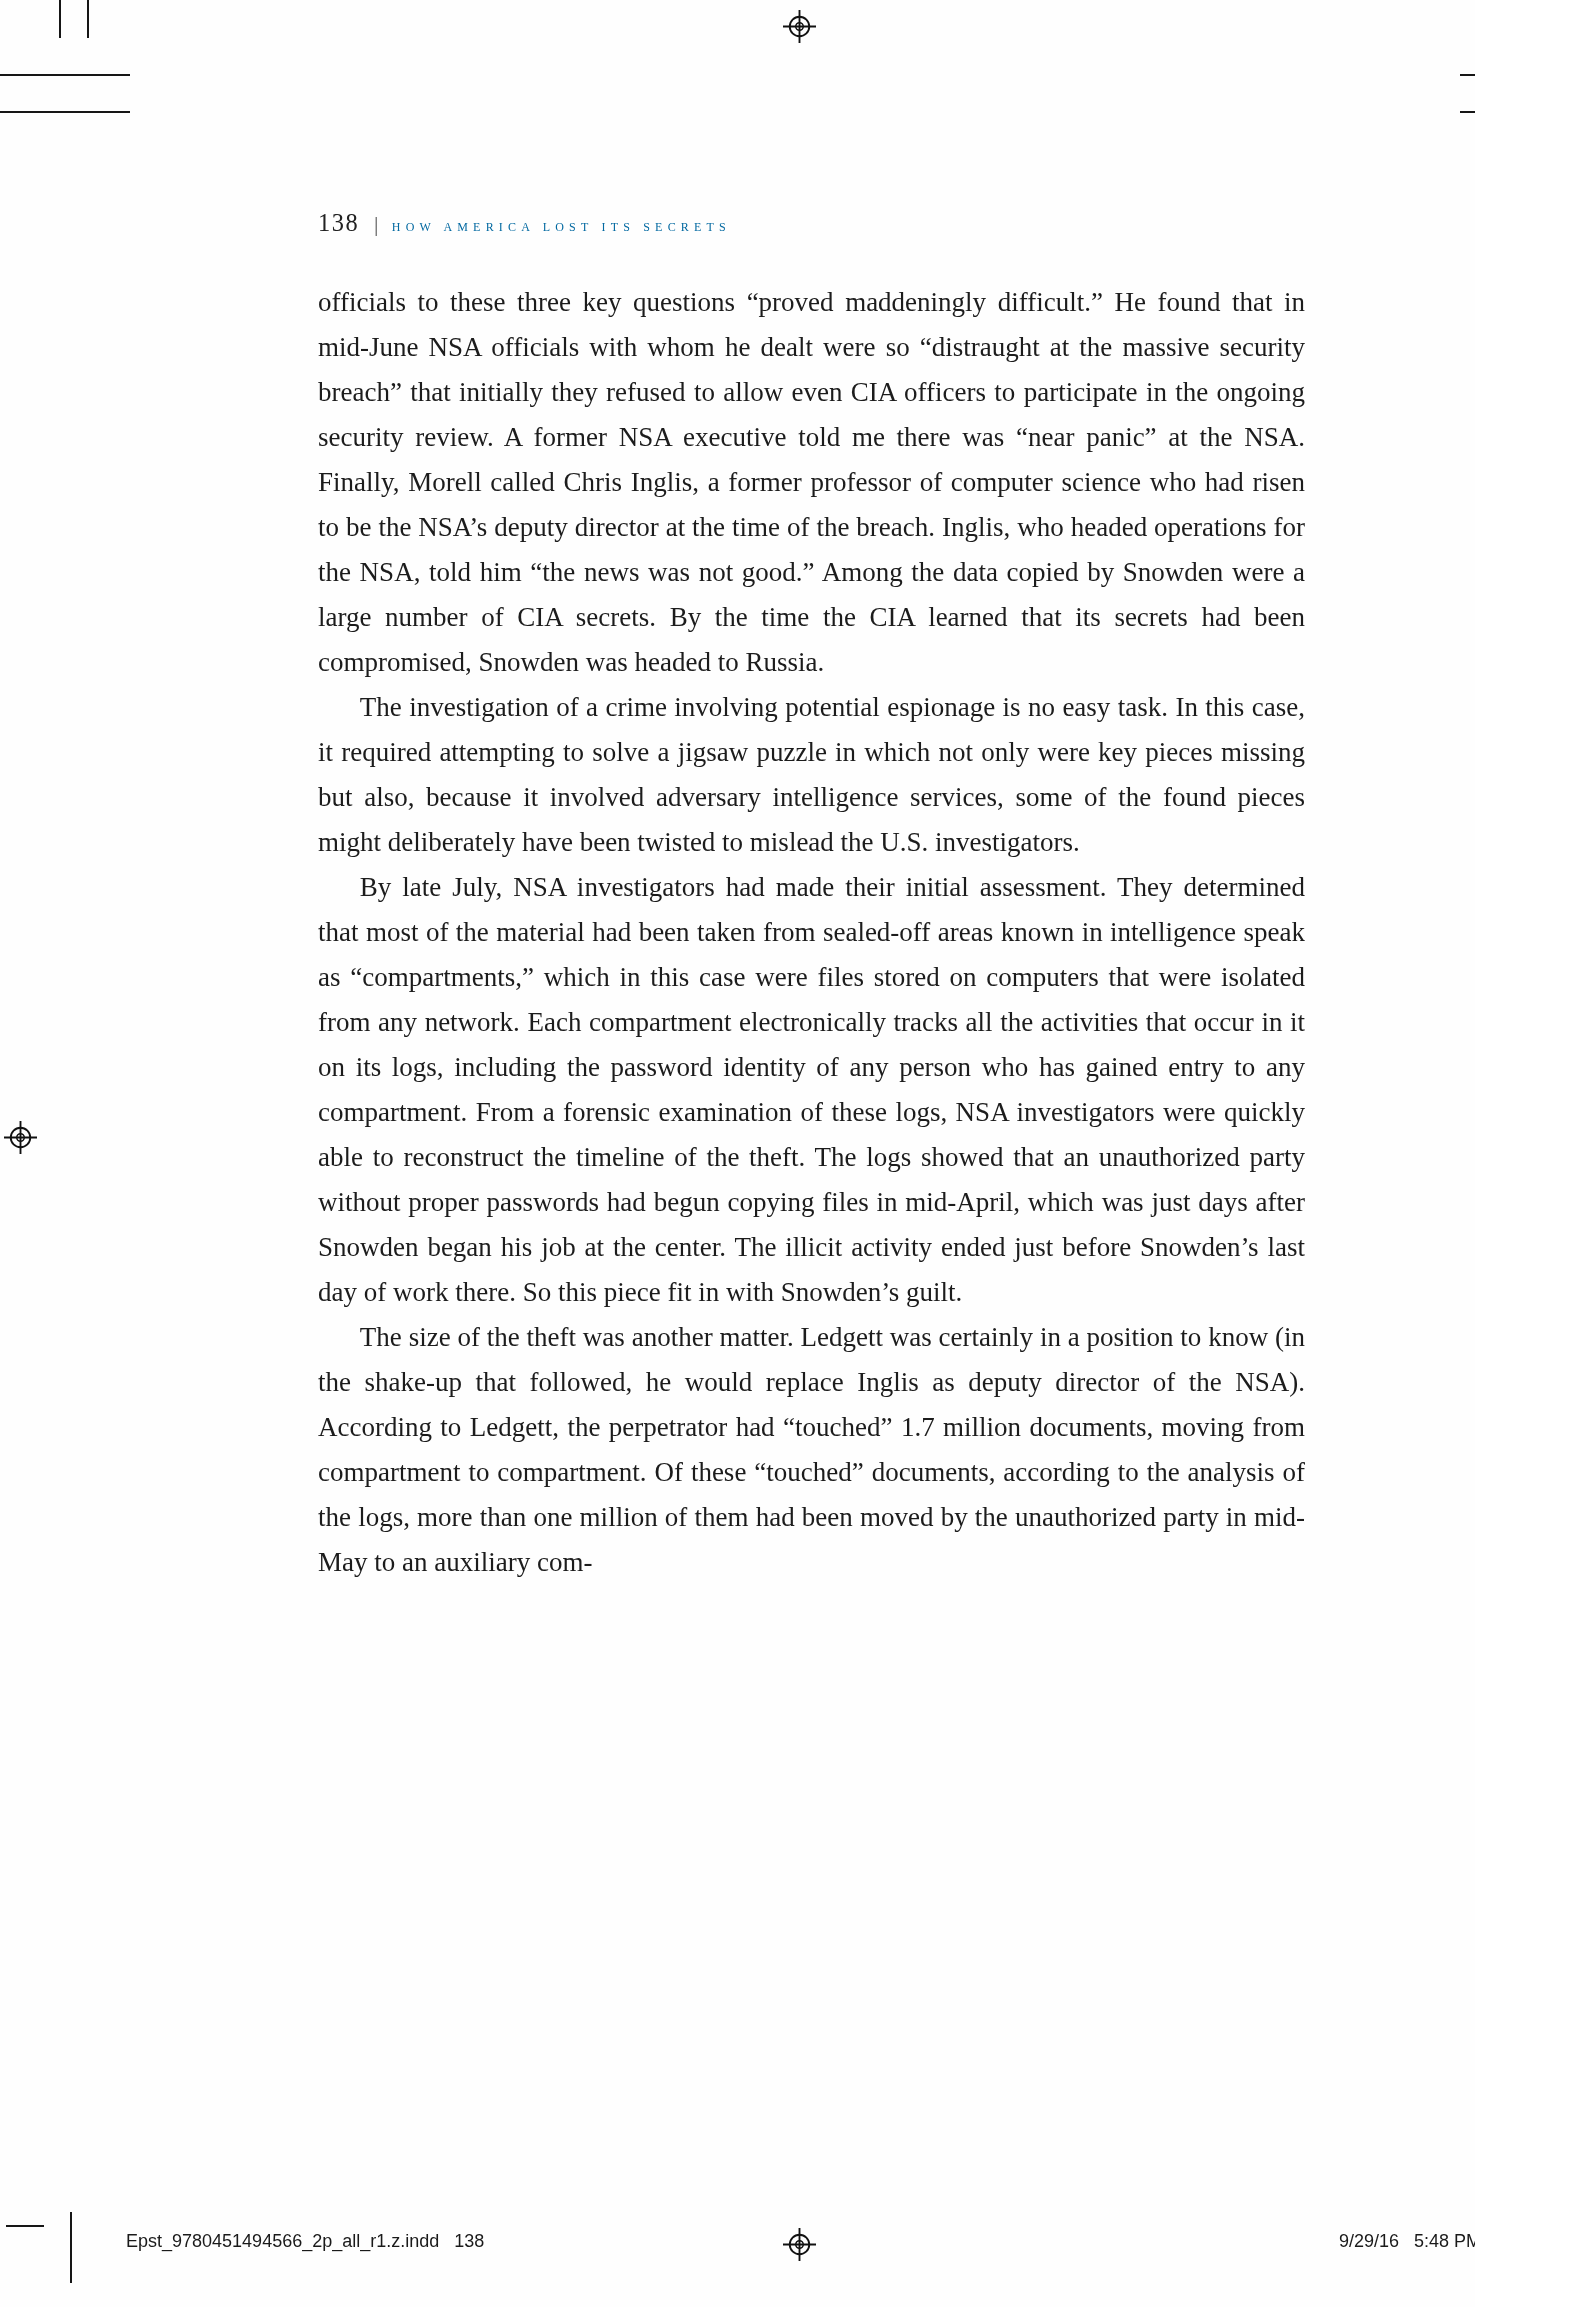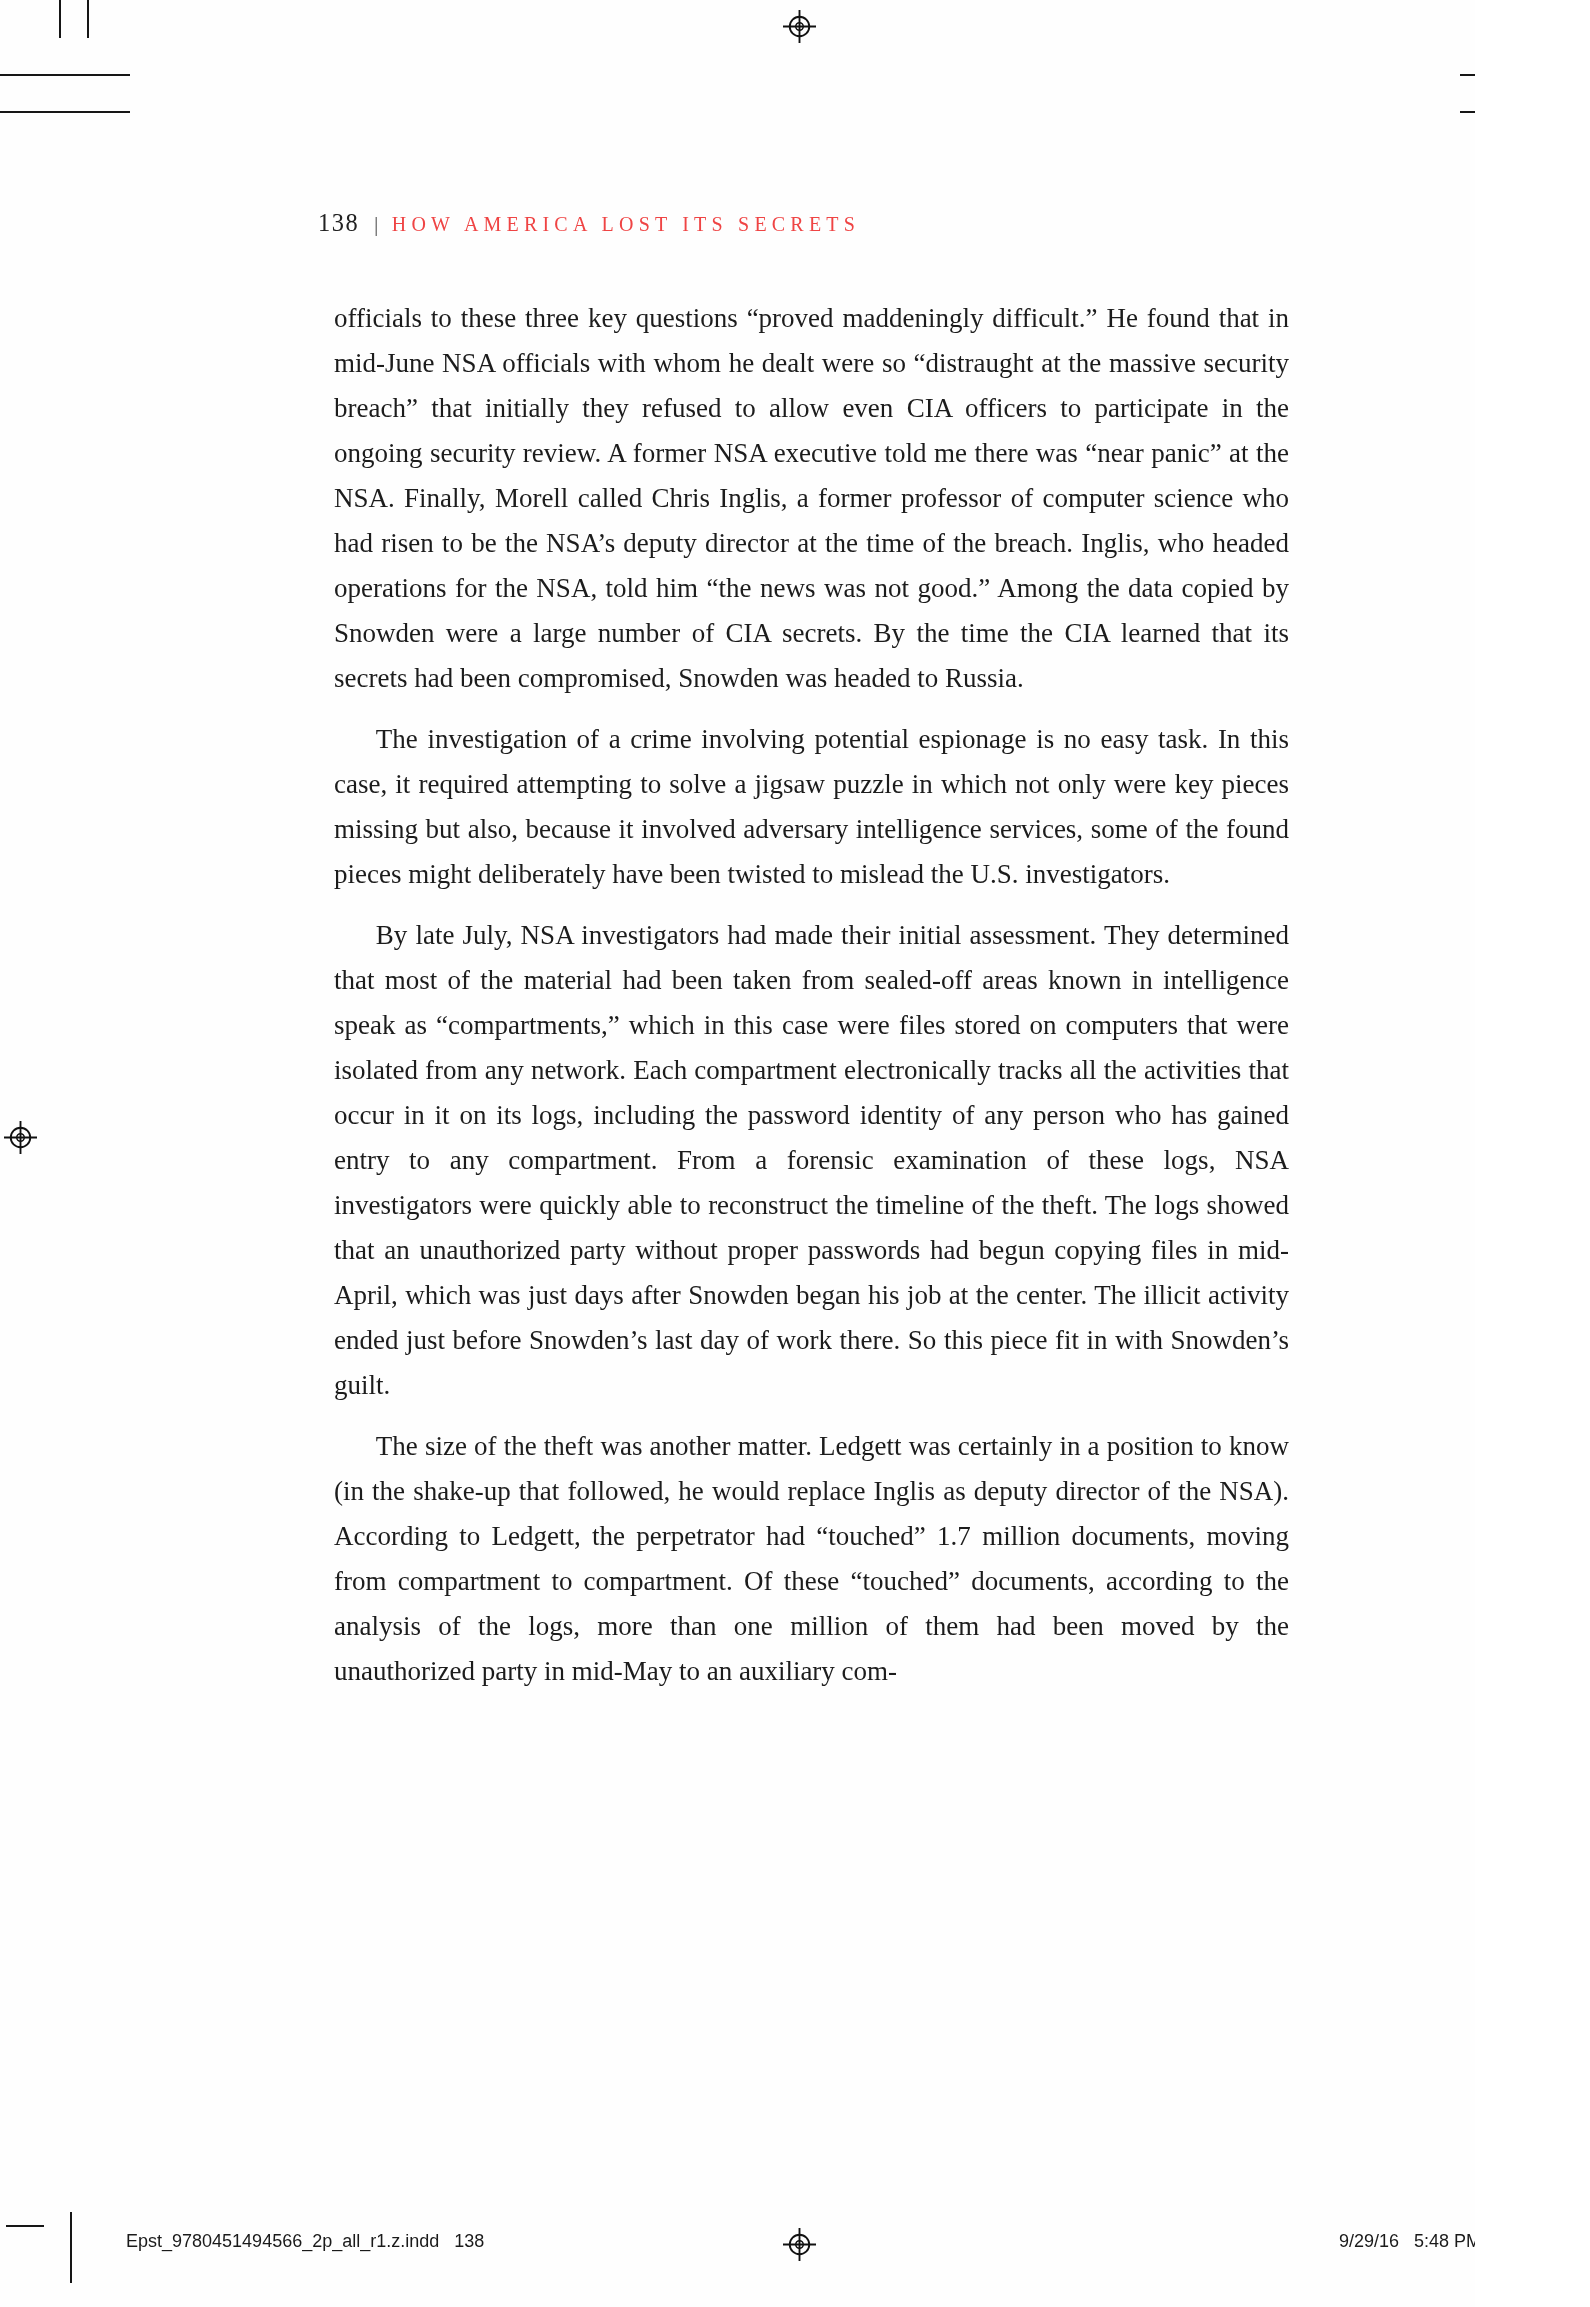--- a/index.html
+++ b/index.html
@@ -31,37 +31,37 @@
     letter-spacing: 1.5px;
     color: #222;
   }
   .header-sep {
     font-size: 22px;
     color: #555;
     padding: 0 13.3px 0 15px;
     font-weight: 300;
   }
   .running-head {
-    font-size: 20px;
+    font-size: 12px;
     letter-spacing: 5.2px;
-    color: #ef4444;
+    color: #0369a1;
     text-transform: uppercase;
   }
 
   
   .body-text {
     position: absolute;
     left: 318px; top: 280px; width: 987px;
     font-family: "Liberation Serif", serif;
     font-size: 27px;
     line-height: 45px;
     text-align: justify;
     color: #1c1c1c;
   }
-  .body-text p { margin: 16px; text-indent: 1.55em; }
+  .body-text p { margin: 0; text-indent: 1.55em; }
   .body-text p.noindent { text-indent: 0; }
 
   
   .print-footer {
     position: absolute;
     left: 126px; top: 2231px; width: 1355px;
     display: flex; justify-content: space-between; align-items: baseline;
     font-family: "Liberation Sans", sans-serif;
     font-size: 18px;
     color: #1a1a1a;

